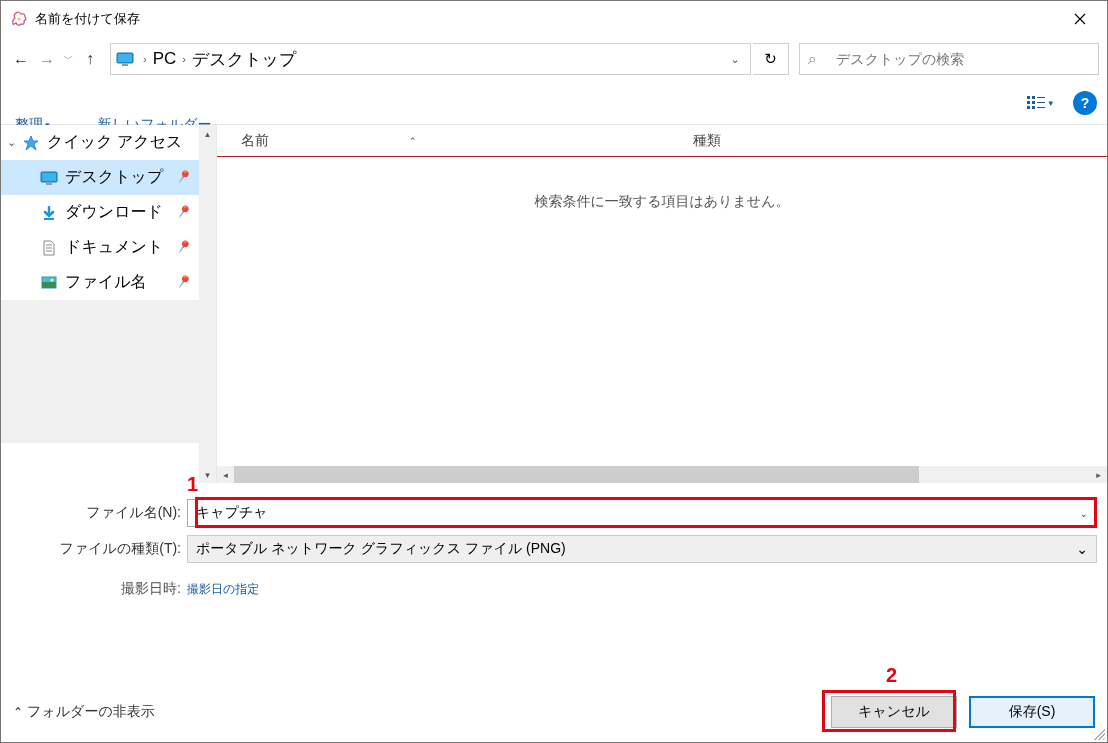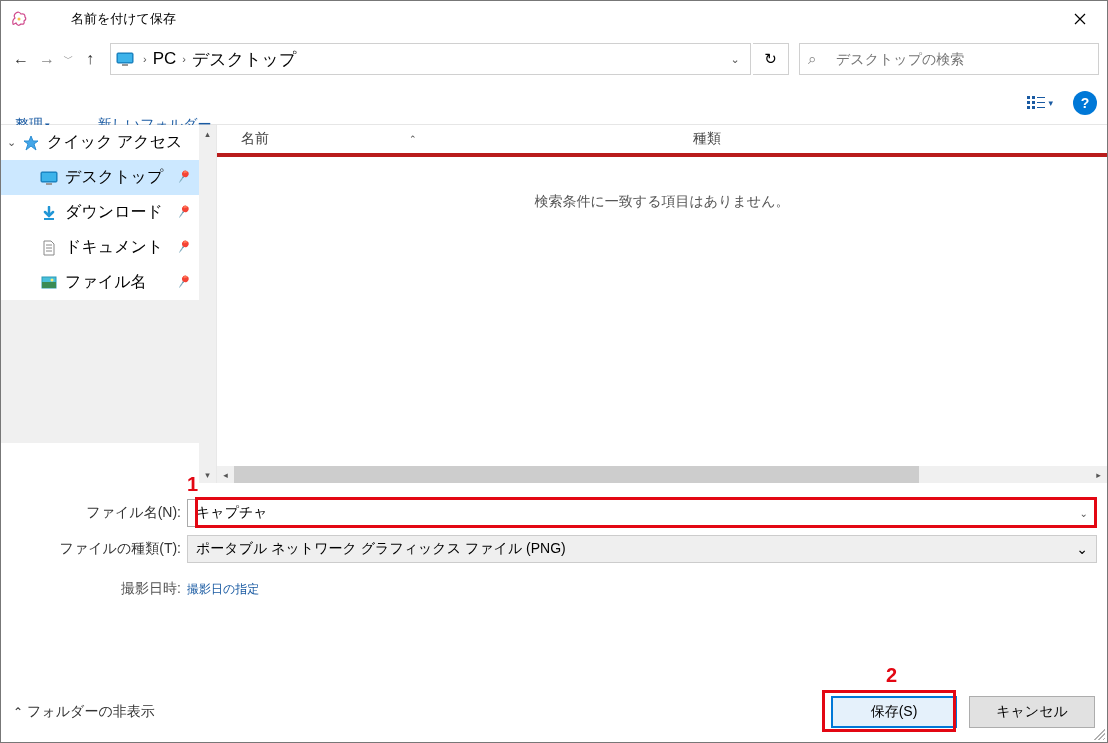--- a/index.html
+++ b/index.html
@@ -1,19 +1,19 @@
 <!DOCTYPE html>
 <html><head>
 <meta charset="utf-8">
 <style>
 * { box-sizing: border-box; margin: 0; padding: 0; font-family: "Yu Gothic UI", "Meiryo", sans-serif; }
 body { width: 1108px; height: 743px; background: #fff; position: relative; overflow: hidden; font-size: 14px; color: #000; border: 1px solid #777; }
 
 
-.titlebar { height: 36px; display: flex; align-items: center; padding: 0 4px 0 8px; background: #fff; gap: 36px; }
+.titlebar { height: 36px; display: flex; align-items: center; padding: 0 4px 0 8px; background: #fff; }
 .titlebar .app-icon { width: 20px; height: 20px; margin-right: 6px; display: flex; align-items: center; justify-content: center; }
 .titlebar .title { font-size: 13px; flex: 1; }
 .titlebar .close-btn { width: 46px; height: 30px; display: flex; align-items: center; justify-content: center; font-size: 15px; cursor: pointer; }
 
 
 .navrow { height: 44px; display: flex; align-items: center; padding: 2px 8px; gap: 2px; }
 .nav-btn { width: 24px; height: 28px; display: flex; align-items: center; justify-content: center; font-size: 16px; color: #888; cursor: default; }
 .nav-btn.active { color: #333; cursor: pointer; }
 .nav-btn.small { font-size: 10px; width: 15px; }
 .addressbar { flex: 1; height: 32px; border: 1px solid #d0d0d0; display: flex; align-items: center; padding: 0 4px; margin-left: 6px; }
@@ -47,21 +47,21 @@
 .side-item.root { padding-left: 6px; }
 .side-item .expander { width: 14px; font-size: 11px; color: #555; }
 .side-item .icon { width: 20px; display: flex; align-items: center; justify-content: center; margin-right: 6px; }
 .side-item .label { font-size: 16px; }
 .side-item .pin { position: absolute; right: 8px; font-size: 13px; color: #666; transform: rotate(35deg); }
 .side-item.selected { background: #cce8ff; }
 .side-item.child { padding-left: 38px; }
 .side-filler { background: #f0f0f0; height: 143px; }
 
 .filegrid { flex: 1; display: flex; flex-direction: column; border-left: 1px solid #e8e8e8; position: relative; }
-.columns { height: 32px; display: flex; align-items: center; border-bottom: 4px solid #b91c1c; color: #444; font-size: 14px; }
+.columns { height: 32px; display: flex; align-items: center; border-bottom: 1px solid #b91c1c; color: #444; font-size: 14px; }
 .col { padding-left: 24px; cursor: pointer; }
 .col.name { width: 452px; display: flex; align-items: center; }
 .col .sort { font-size: 9px; margin-left: 140px; }
 .col.date { width: 200px; }
 .col.type { flex: 1; }
 .empty-msg { text-align: center; color: #555; margin-top: 36px; font-size: 14px; }
 .h-scroll { height: 17px; background: #fff; display: flex; align-items: center; position: absolute; bottom: 0; left: 0; right: 0; }
 .h-scroll .lft, .h-scroll .rgt { width: 17px; height: 17px; display: flex; align-items: center; justify-content: center; font-size: 9px; color: #555; background: #f0f0f0; }
 .h-scroll .track { flex: 1; background: #f0f0f0; height: 17px; margin: 0; position: relative; }
 .h-scroll .thumb { position: absolute; left: 0; top: 0; height: 17px; width: 80%; background: #cdcdcd; }
@@ -272,18 +272,18 @@
     <div class="specify-link">撮影日の指定</div>
   </div>
 </div>
 
 <div class="footer">
   <div class="hide-folders">
     <span class="chev">⌃</span>
     <span>フォルダーの非表示</span>
   </div>
   <div class="grow"></div>
+  <div class="btn">キャンセル</div>
   <div class="btn primary">保存(S)</div>
-  <div class="btn">キャンセル</div>
   <div class="red-outline-2"></div>
   <div class="red-annotation" style="right:210px; bottom:55px;">2</div>
 </div>
 <div class="resize-grip"></div>
 
 </body></html>

